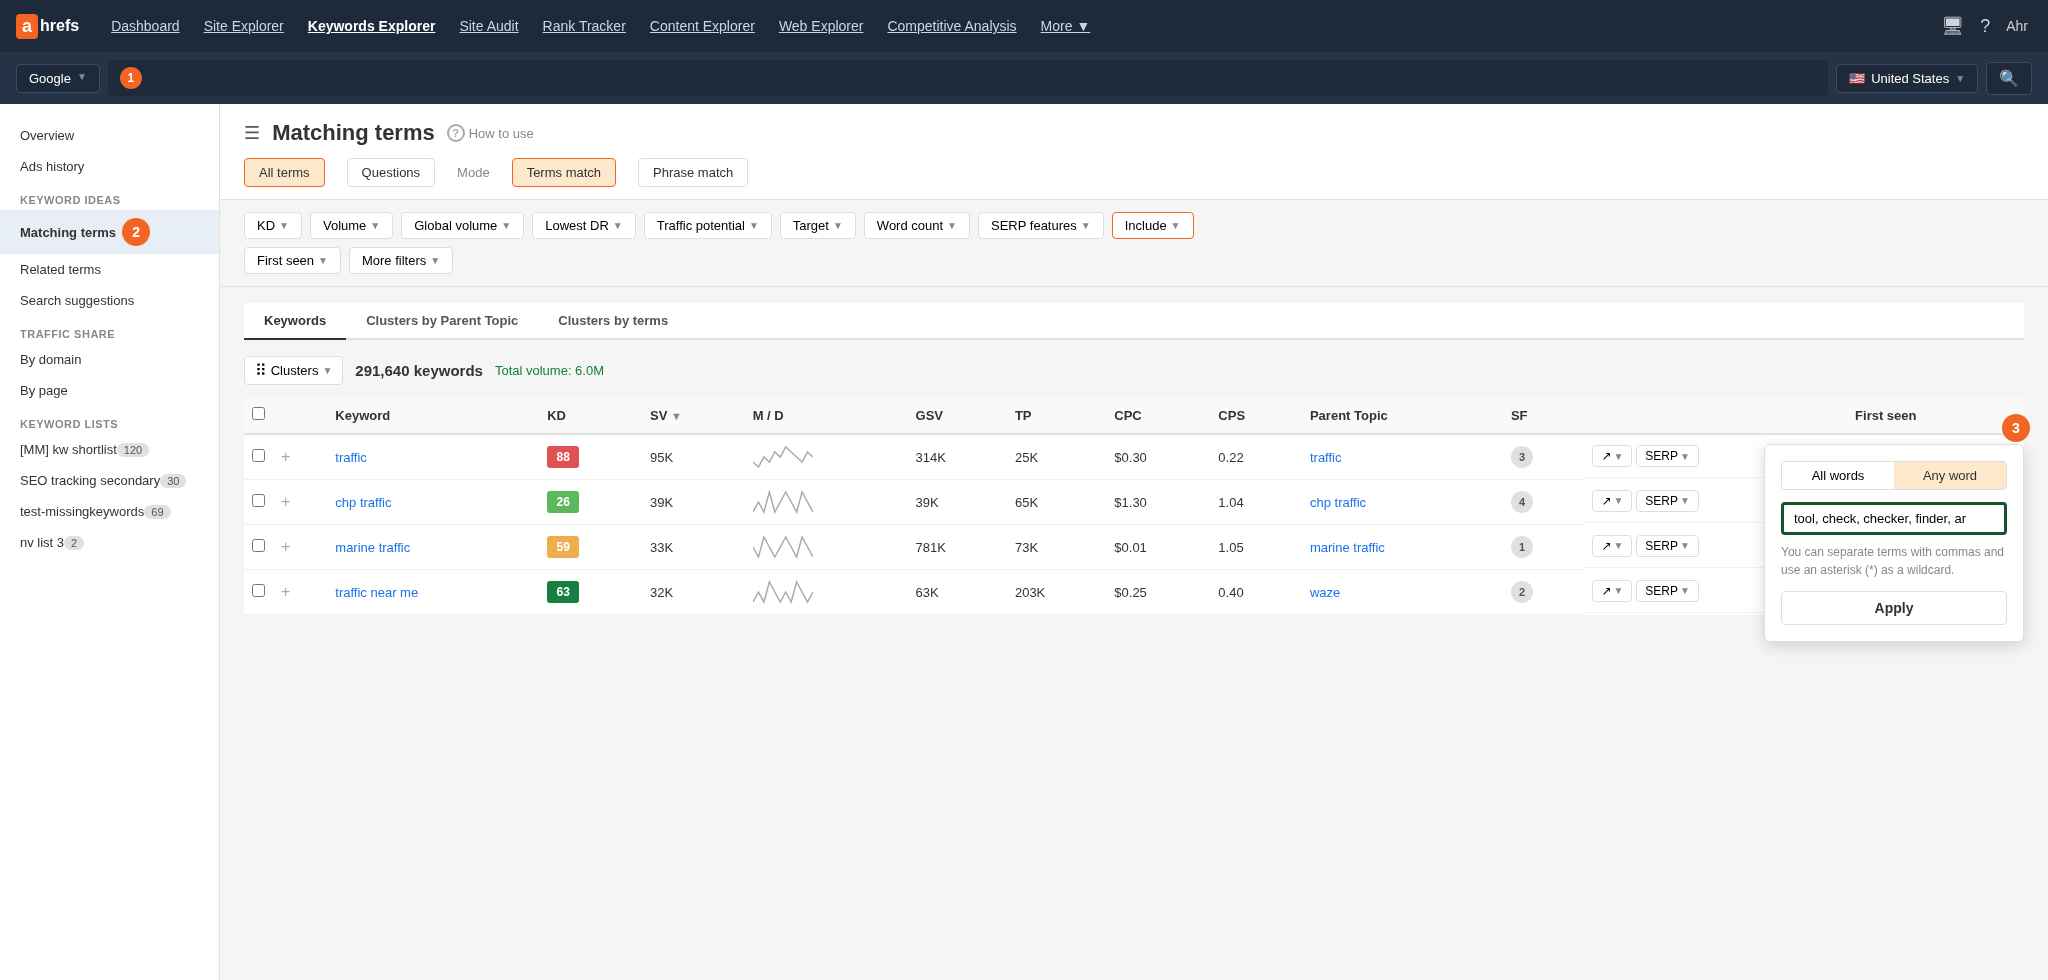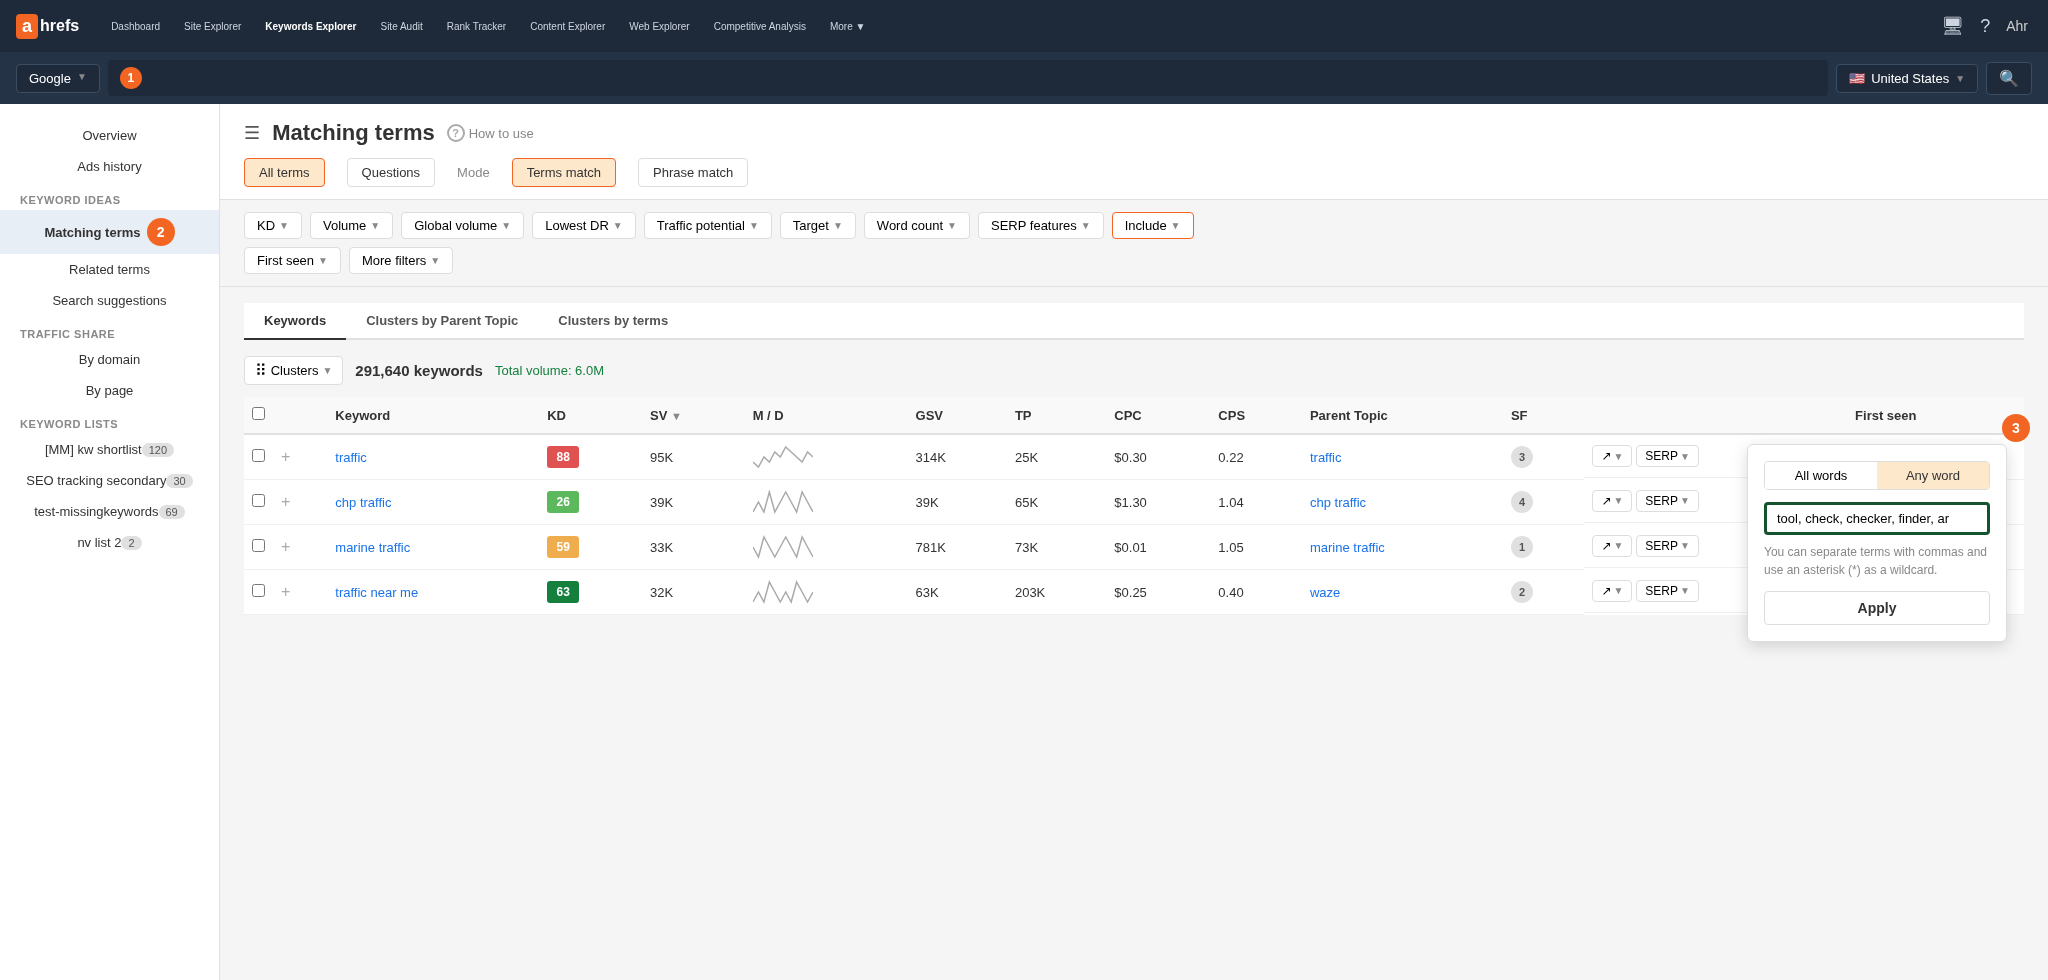--- a/index.html
+++ b/index.html
@@ -16,22 +16,22 @@
     }
     .logo {
       display: flex; align-items: center; margin-right: 12px;
     }
     .logo-icon {
       background: #f26522; color: white; font-weight: 900; font-size: 18px;
       border-radius: 4px; padding: 2px 6px; margin-right: 2px;
     }
     .nav-links { display: flex; align-items: center; gap: 0; }
     .nav-link {
-      color: #cdd6e0; font-size: 10px; padding: 4px 12px; height: 52px;
-      display: flex; align-items: center; cursor: pointer; white-space: nowrap;
+      color: #cdd6e0; font-size: 14px; padding: 4px 12px; height: 52px;
+      display: flex; align-items: center; cursor: pointer; white-space: nowrap; text-decoration: underline;
     }
     .nav-link.active { color: white; font-weight: 600; }
     .nav-right { margin-left: auto; display: flex; align-items: center; gap: 8px; }
     .nav-icon-btn { color: #cdd6e0; cursor: pointer; font-size: 18px; padding: 4px; }
 
     
     .search-bar {
       background: #253347; padding: 8px 16px; display: flex; align-items: center; gap: 8px;
     }
     .search-engine-btn {
@@ -62,21 +62,21 @@
 
     
     .main-layout { display: flex; height: calc(100vh - 100px); }
 
     
     .sidebar {
       width: 220px; background: white; border-right: 1px solid #e0e0e0;
       padding: 16px 0; flex-shrink: 0; overflow-y: auto;
     }
     .sidebar-item {
-      padding: 8px 20px; cursor: pointer; color: #333; font-size: 13px; display: flex; align-items: center; justify-content: center;
+      padding: 8px 20px; cursor: pointer; color: #333; font-size: 13px; display: flex; align-items: center; justify-content: flex-start;
     }
     .sidebar-item.active { background: #e8eef5; font-weight: 600; }
     .sidebar-section-title {
       padding: 12px 20px 4px; font-size: 11px; font-weight: 700; color: #888; text-transform: uppercase; letter-spacing: 0.5px;
     }
     .sidebar-badge {
       background: #e0e0e0; color: #555; font-size: 11px; border-radius: 10px; padding: 1px 7px;
     }
 
     
@@ -148,21 +148,21 @@
     }
     .action-btn {
       background: white; border: 1px solid #ddd; border-radius: 4px; padding: 3px 8px;
       cursor: pointer; font-size: 12px; display: flex; align-items: center; gap: 2px;
     }
     .checkbox-cell { width: 20px; }
     input[type="checkbox"] { cursor: pointer; }
 
     
     .dropdown-overlay {
-      position: absolute; top: 340px; right: 41px; background: white;
+      position: absolute; top: 340px; right: 24px; background: white;
       border: 1px solid #ddd; border-radius: 6px; box-shadow: 0 4px 16px rgba(0,0,0,0.15);
       padding: 16px; width: 260px; z-index: 100;
     }
     .word-filter-tabs { display: flex; gap: 0; margin-bottom: 12px; border: 1px solid #ddd; border-radius: 4px; overflow: hidden; }
     .word-filter-tab {
       flex: 1; padding: 6px 10px; text-align: center; cursor: pointer; font-size: 13px; background: white; border: none;
     }
     .word-filter-tab.active { background: #fde8cc; color: #333; font-weight: 500; }
     .word-filter-input {
       width: 100%; border: 3px solid #14532d; border-radius: 4px; padding: 6px 10px;
@@ -262,21 +262,21 @@
     </div>
     <div class="sidebar-item">
       <span>SEO tracking secondary</span>
       <span class="sidebar-badge">30</span>
     </div>
     <div class="sidebar-item">
       <span>test-missingkeywords</span>
       <span class="sidebar-badge">69</span>
     </div>
     <div class="sidebar-item">
-      <span>nv list 2</span>
+      <span>nv list 3</span>
       <span class="sidebar-badge">2</span>
     </div>
   </aside>
 
   <main class="main-content">
 
     <div class="page-header">
       <div class="page-title-row">
         <span class="hamburger">☰</span>
         <h1 class="page-title">Matching terms</h1>

